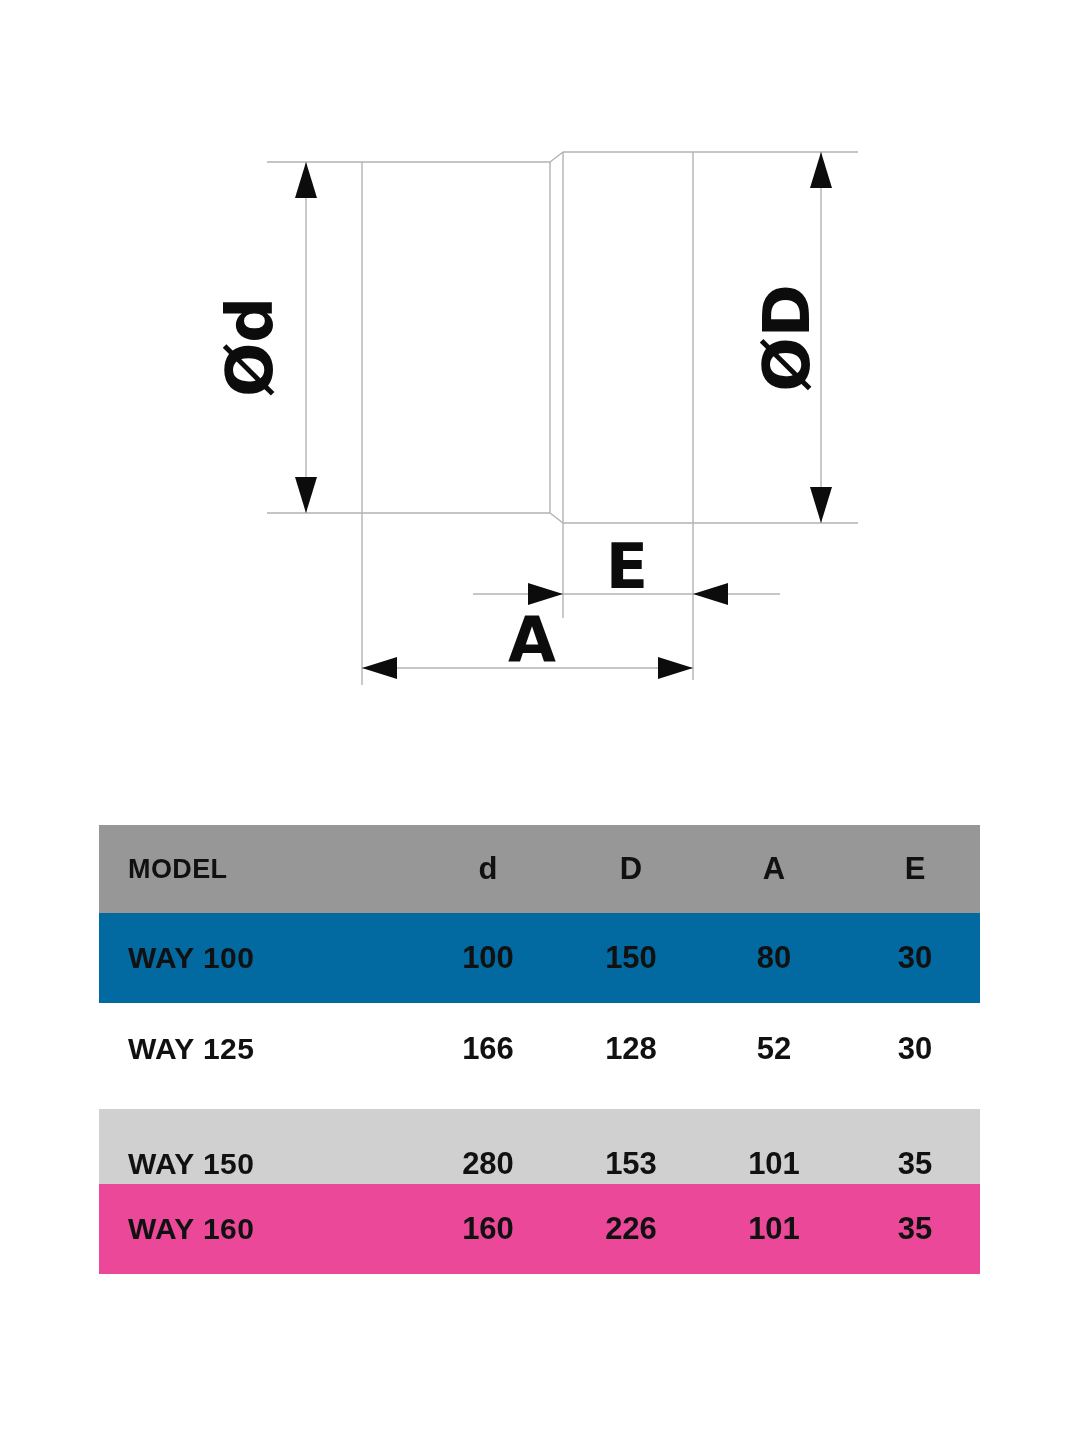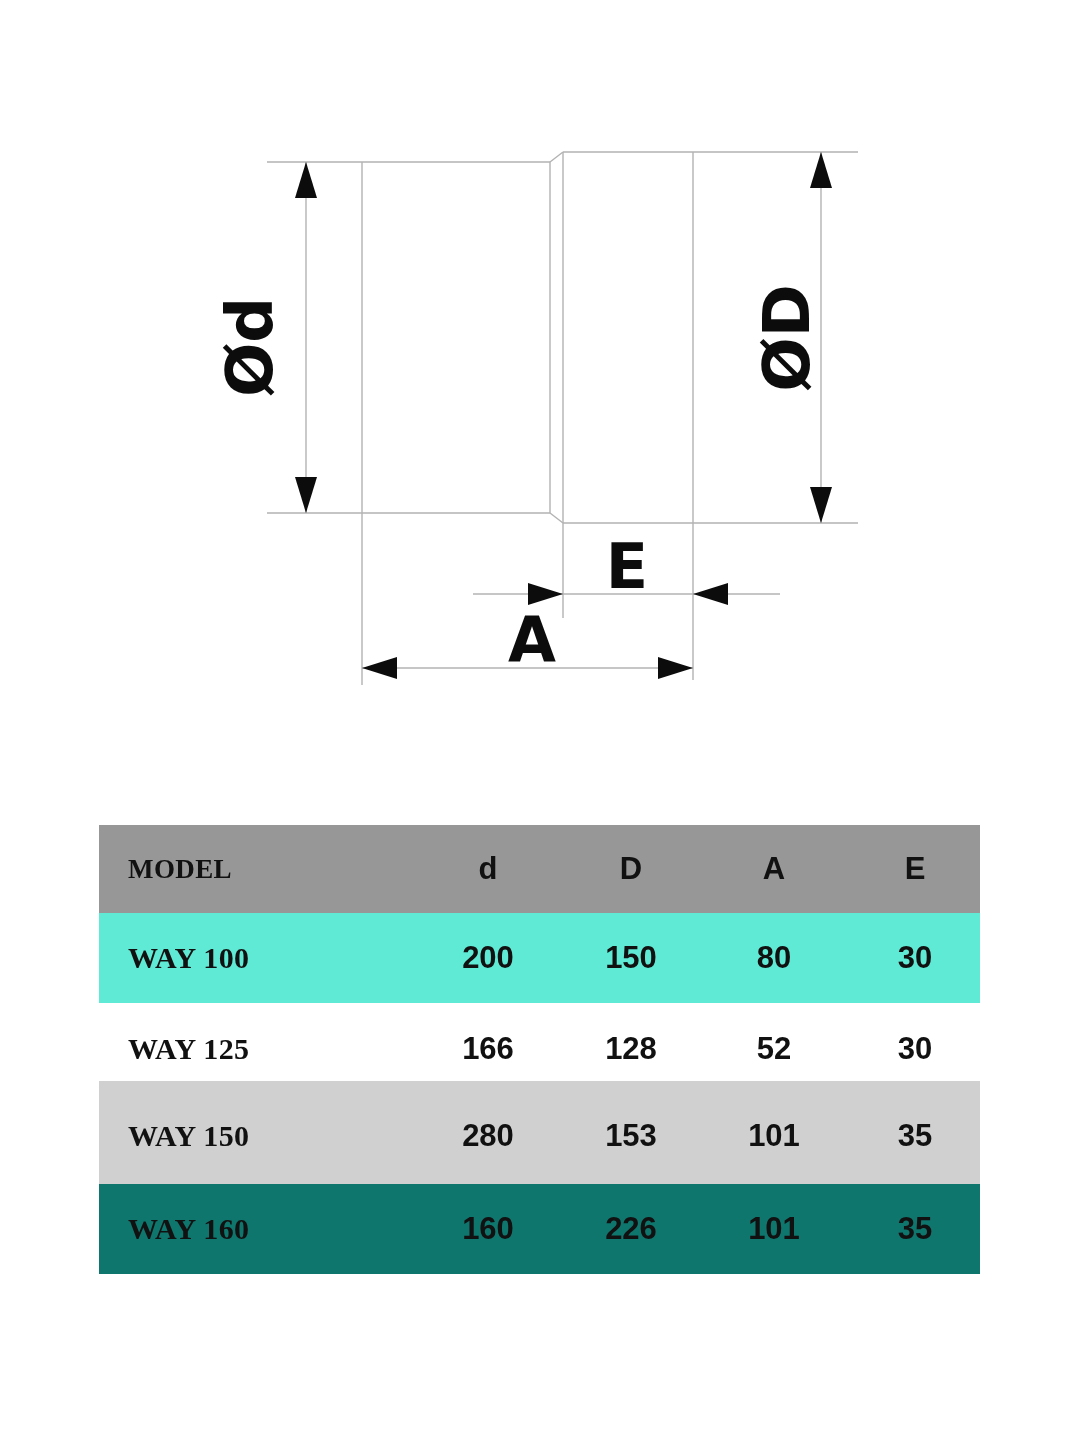--- a/index.html
+++ b/index.html
@@ -11,27 +11,27 @@
   .outline   { stroke:#b3b3b3; stroke-width:1.4; fill:none; }
   .arrowhead { fill:#0c0c0c; stroke:none; }
   .dim-label {
     font-family:"DejaVu Sans","Liberation Sans",sans-serif;
     font-weight:700; fill:#0c0c0c;
   }
   
   .spec-table { position:absolute; left:99px; top:825px; width:881px; color:#111111; }
   .t-row { position:absolute; left:0; width:881px; }
   .row-header { top:0;    height:88px; background:#979797; }
-  .row-1      { top:88px;  height:90px; background:#5eead4; }
+  .row-1      { top:88px;  height:90px; background:#0369a1; }
   .row-2      { top:178px; height:92px; background:#ffffff; }
-  .row-3      { top:256px; height:109px; background:#d0d0d0; }
-  .row-4      { top:359px; height:90px; background:#0f766e; }
+  .row-3      { top:284px; height:109px; background:#d0d0d0; }
+  .row-4      { top:359px; height:90px; background:#ec4899; }
   .cell-model {
     position:absolute; left:29px; top:50%; transform:translateY(-50%);
-    font-weight:700; font-size:30px; letter-spacing:0.4px; white-space:nowrap;font-family:Liberation Serif, serif;
+    font-weight:700; font-size:30px; letter-spacing:0.4px; white-space:nowrap;
   }
   .row-header .cell-model { font-size:27px; }
   .cell-val {
     position:absolute; top:50%; transform:translate(-50%,-50%);
     font-weight:700; font-size:31px; white-space:nowrap;
   }
   .col-d { left:389px; } .col-D { left:532px; } .col-A { left:675px; } .col-E { left:816px; }
 </style>
 </head>
 <body>
@@ -69,21 +69,21 @@
     <div class="t-row row-header">
       <span class="cell-model">MODEL</span>
       <span class="cell-val col-d">d</span>
       <span class="cell-val col-D">D</span>
       <span class="cell-val col-A">A</span>
       <span class="cell-val col-E">E</span>
     </div>
 
     <div class="t-row row-1">
       <span class="cell-model">WAY 100</span>
-      <span class="cell-val col-d">200</span>
+      <span class="cell-val col-d">100</span>
       <span class="cell-val col-D">150</span>
       <span class="cell-val col-A">80</span>
       <span class="cell-val col-E">30</span>
     </div>
 
     <div class="t-row row-2">
       <span class="cell-model">WAY 125</span>
       <span class="cell-val col-d">166</span>
       <span class="cell-val col-D">128</span>
       <span class="cell-val col-A">52</span>

